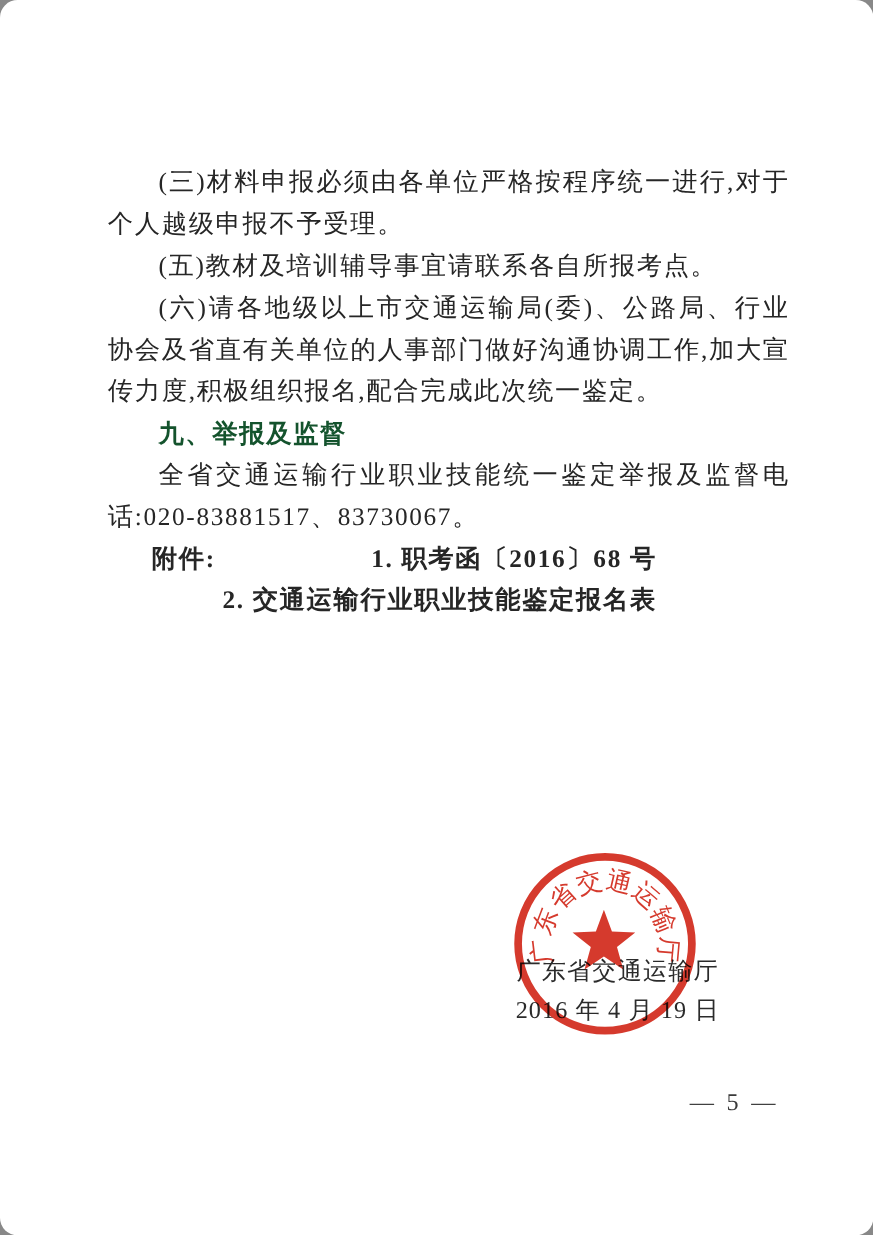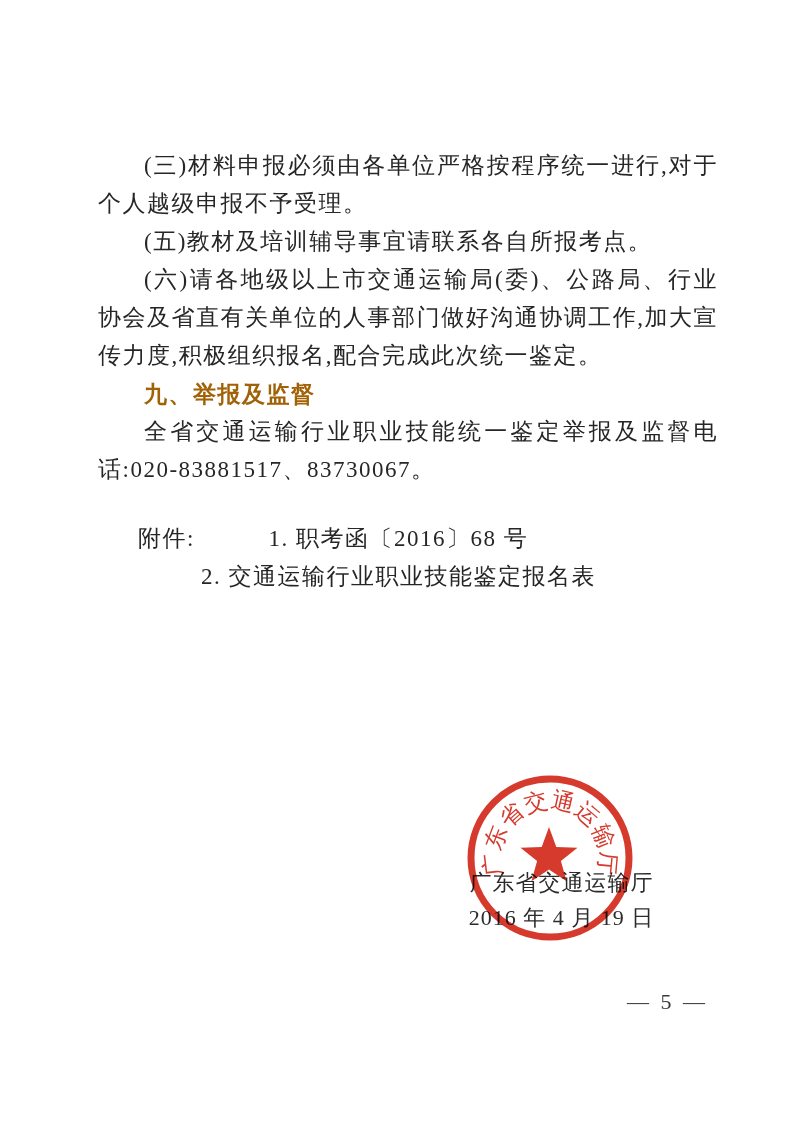--- a/index.html
+++ b/index.html
@@ -28,27 +28,27 @@
     text-indent: 2em;
   }
   .section-heading {
     margin: 0;
     font-size: 23px;
     line-height: 38px;
     text-indent: 2em;
     font-weight: 700;
     letter-spacing: 1.5px;
     font-family: "Liberation Sans", "DejaVu Sans", sans-serif;
-    color: #a16207;
+    color: #14532d;
   }
   .attachments {
-    margin-top: 31px;
     display: flex;
     align-items: flex-start;
-    text-align: center;
+    text-align: right;
+    font-weight: bold;
   }
   .att-label {
     padding-left: 40px;
     white-space: nowrap;
   }
   .att-items { margin-left: 6px; }
   .att-item { white-space: nowrap; }
   .signature {
     position: absolute;
     left: 459px;
@@ -75,21 +75,21 @@
     pointer-events: none;
     mix-blend-mode: multiply;
     opacity: 0.92;
   }
   .seal-stroke { stroke: var(--seal-color, #d2291b); }
   .seal-fill   { fill:   var(--seal-color, #d2291b); }
 </style>
 </head>
 <body>
 
-<div class="page" style="background: rgb(255, 255, 255); color: rgb(38, 38, 38);">
+<div class="page" style="background: rgb(255, 255, 255); color: rgb(38, 38, 38); border-radius: 16px;">
 
   <main class="content">
     <p class="body-par">(三)材料申报必须由各单位严格按程序统一进行,对于个人越级申报不予受理。</p>
     <p class="body-par">(五)教材及培训辅导事宜请联系各自所报考点。</p>
     <p class="body-par">(六)请各地级以上市交通运输局(委)、公路局、行业协会及省直有关单位的人事部门做好沟通协调工作,加大宣传力度,积极组织报名,配合完成此次统一鉴定。</p>
     <h2 class="section-heading">九、举报及监督</h2>
     <p class="body-par">全省交通运输行业职业技能统一鉴定举报及监督电话:020-83881517、83730067。</p>
 
     <div class="attachments">
       <span class="att-label">附件:</span>

